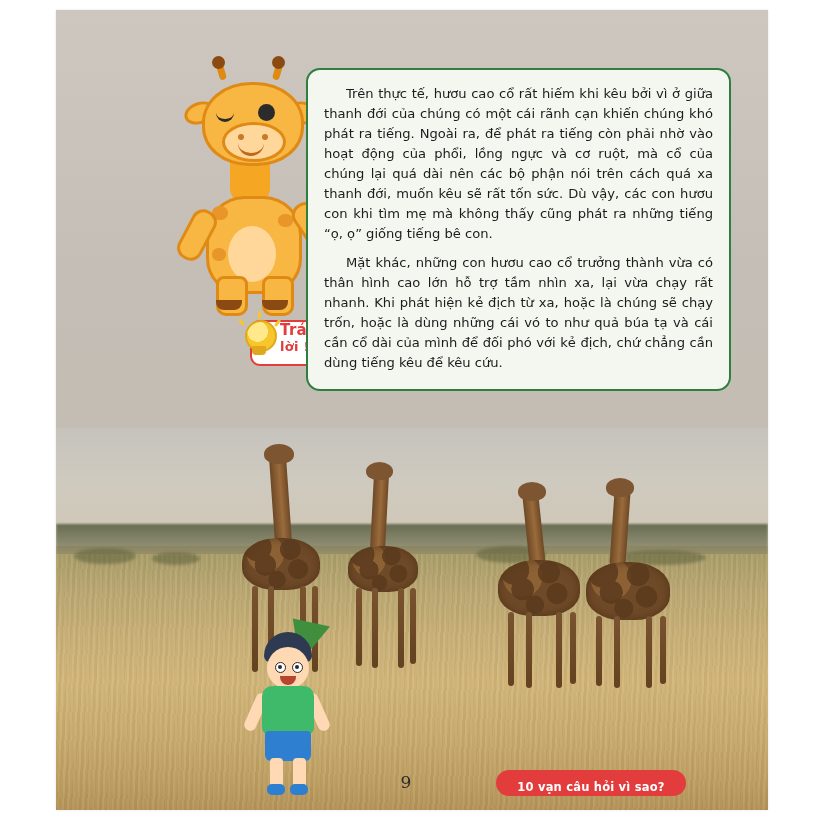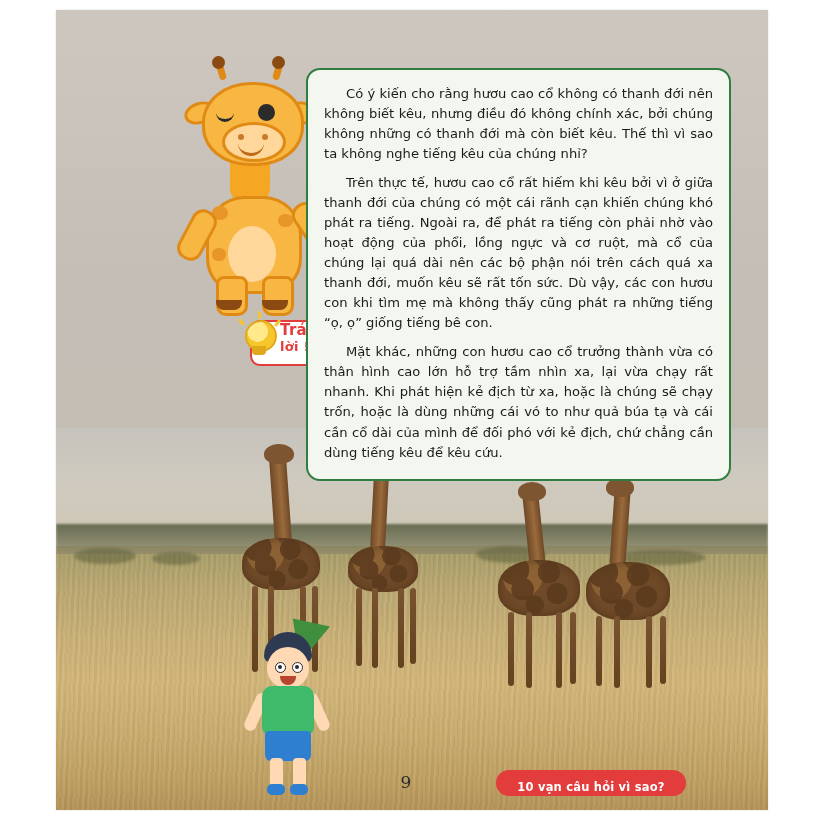--- a/index.html
+++ b/index.html
@@ -446,21 +446,20 @@
         <div class="bulb-glass"></div>
         <div class="bulb-base"></div>
       </div>
       <div class="badge-text">
         <span>Trả</span>
         <span class="l2">lời !</span>
       </div>
     </div>
 
     <div class="text-panel">
-      <p>Có ý kiến cho rằng hươu cao cổ không có thanh đới nên không biết kêu, nhưng điều đó không chính xác, bởi chúng không những có thanh đới mà còn biết kêu. Thế thì vì sao ta không nghe tiếng kêu của chúng nhỉ?</p>
       <p>Trên thực tế, hươu cao cổ rất hiếm khi kêu bởi vì ở giữa thanh đới của chúng có một cái rãnh cạn khiến chúng khó phát ra tiếng. Ngoài ra, để phát ra tiếng còn phải nhờ vào hoạt động của phổi, lồng ngực và cơ ruột, mà cổ của chúng lại quá dài nên các bộ phận nói trên cách quá xa thanh đới, muốn kêu sẽ rất tốn sức. Dù vậy, các con hươu con khi tìm mẹ mà không thấy cũng phát ra những tiếng “ọ, ọ” giống tiếng bê con.</p>
       <p>Mặt khác, những con hươu cao cổ trưởng thành vừa có thân hình cao lớn hỗ trợ tầm nhìn xa, lại vừa chạy rất nhanh. Khi phát hiện kẻ địch từ xa, hoặc là chúng sẽ chạy trốn, hoặc là dùng những cái vó to như quả búa tạ và cái cần cổ dài của mình để đối phó với kẻ địch, chứ chẳng cần dùng tiếng kêu để kêu cứu.</p>
     </div>
 
     <div class="bubble-tail"></div>
 
     <div class="boy">
       <div class="b-arm" style="left:8px; top:60px; transform: rotate(24deg);"></div>
       <div class="b-arm" style="left:70px; top:60px; transform: rotate(-24deg);"></div>
       <div class="b-hair"></div>

